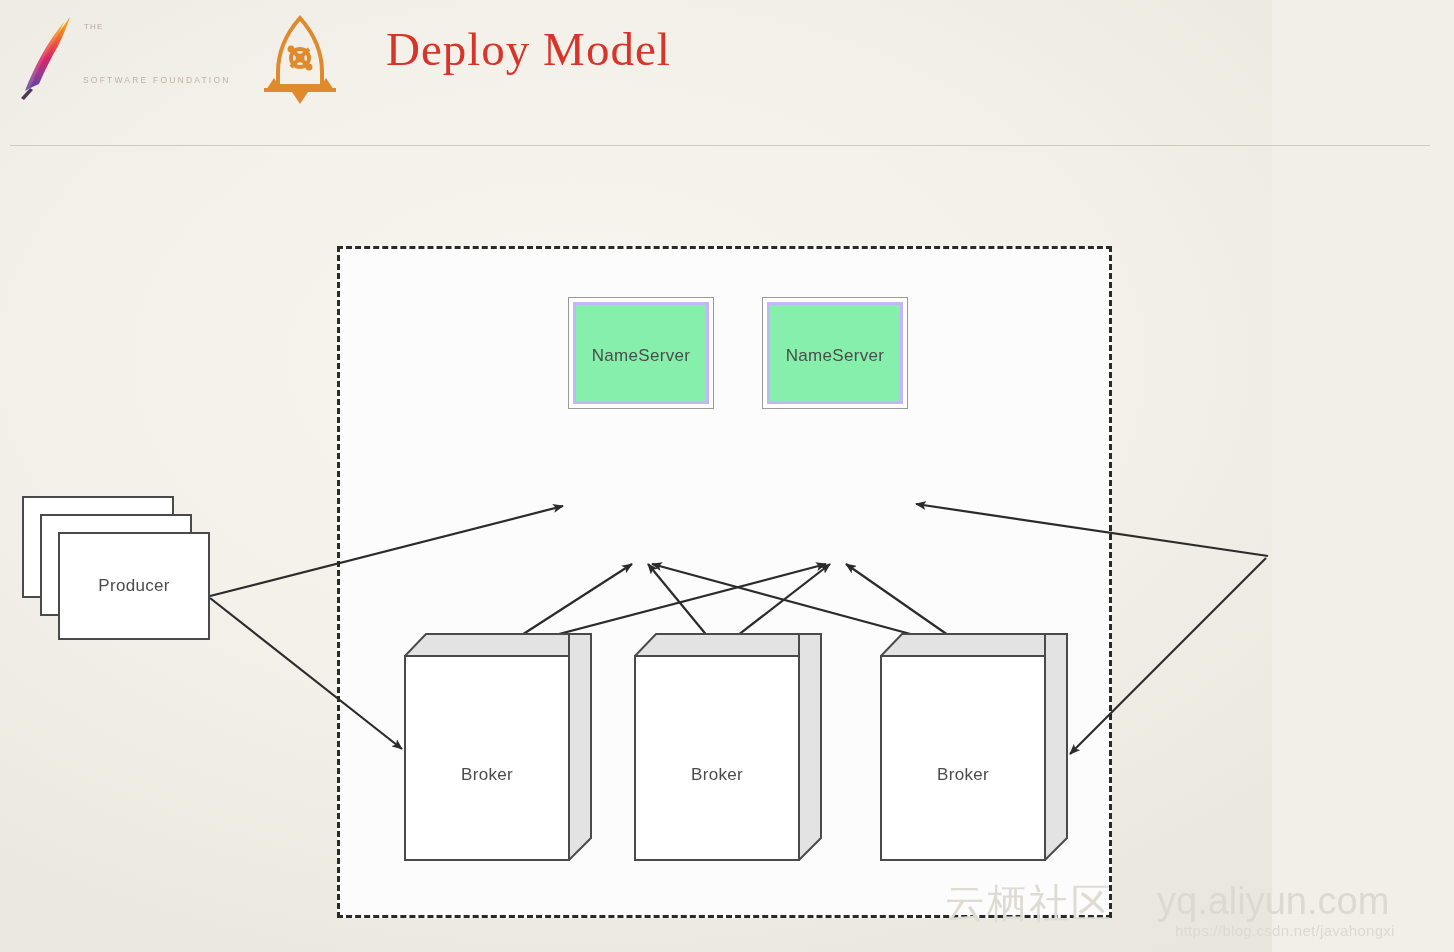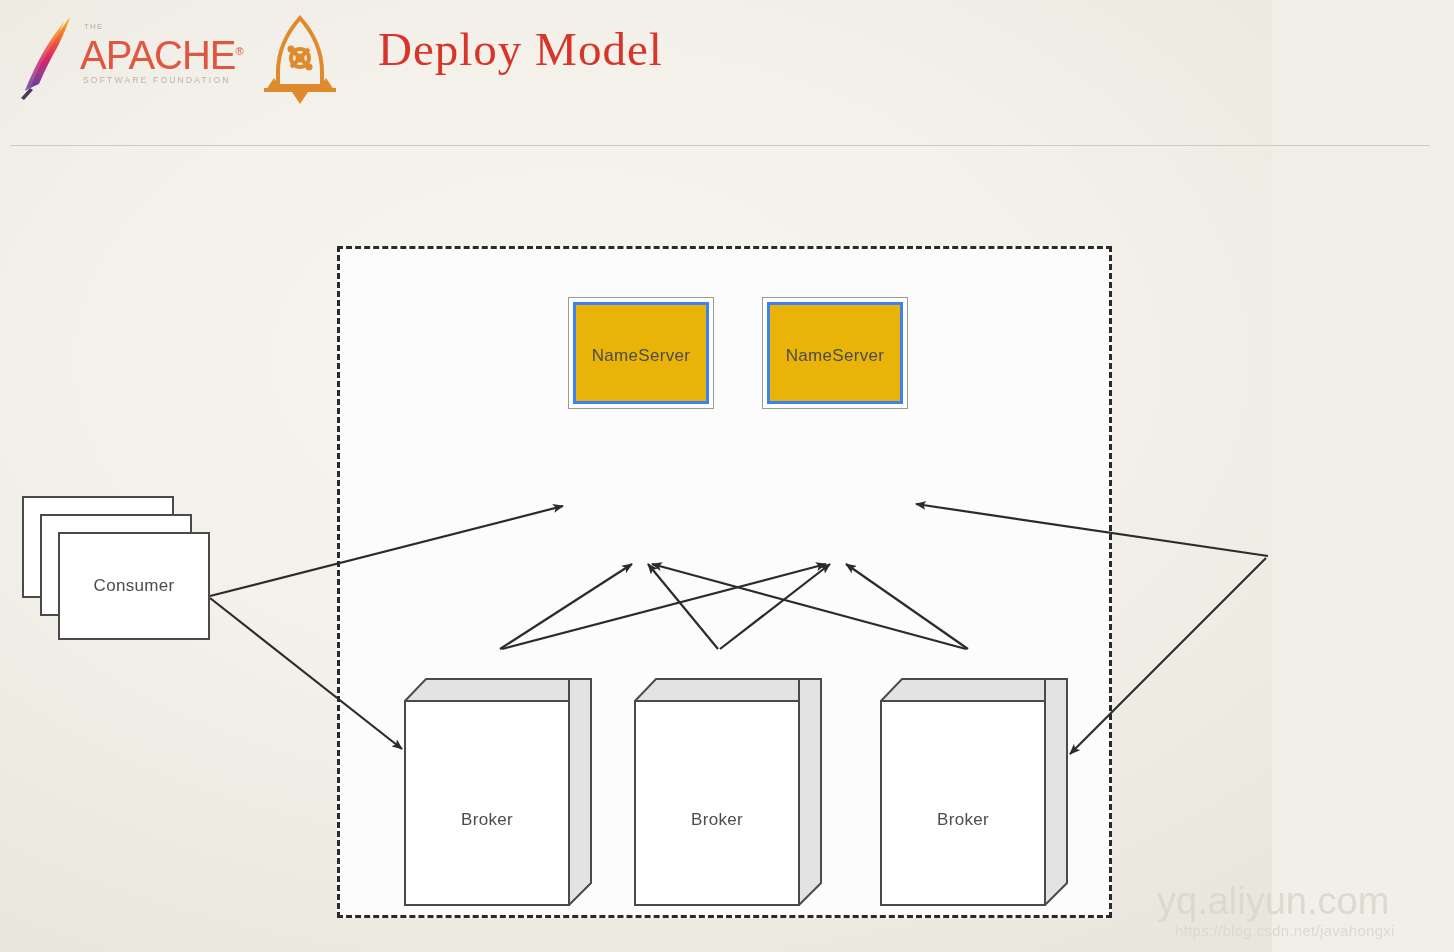--- a/index.html
+++ b/index.html
@@ -74,21 +74,21 @@
     color: #c2b0a6;
     font-family: Liberation Sans, sans-serif;
   }
   #rocket-logo {
     position: absolute;
     left: 252px; top: 12px;
     width: 96px; height: 92px;
   }
   #page-title {
     position: absolute;
-    left: 378px; top: 22px;
+    left: 386px; top: 22px;
     font-family: "Liberation Serif", serif;
     font-size: 47px;
     color: #d8352a;
     letter-spacing: 1px;
     white-space: nowrap;
   }
   #header-rule {
     position: absolute;
     left: 10px; top: 145px;
     width: 1420px; height: 1px;
@@ -134,32 +134,32 @@
   
   .nameserver {
     width: 146px; height: 112px;
     border: 1px solid #9a9a9a;
     background: #ffffff;
     box-sizing: border-box;
     padding: 4px;
   }
   .nameserver-inner {
     width: 100%; height: 100%;
-    border: 3px solid #3b82f6;
-    background: #eab308;
+    border: 3px solid #c4b5fd;
+    background: #86efac;
     box-sizing: border-box;
     position: relative;
   }
   .nameserver .node-label {
     top: 41px;
   }
 
   
   .broker {
-    width: 188px; height: 228px; margin-top: 45px;
+    width: 188px; height: 228px;
   }
   .broker-front {
     position: absolute;
     left: 0; top: 22px;
     width: 166px; height: 206px;
     background: #ffffff;
     border: 2px solid #4a4a4a;
     box-sizing: border-box;
   }
   .broker-top {
@@ -240,21 +240,20 @@
             <stop offset="82%" stop-color="#9b3a8f"></stop>
             <stop offset="100%" stop-color="#6b3f9e"></stop>
           </linearGradient>
         </defs>
         <path d="M52 3 C44 14 34 28 27 42 C20 55 15 66 12 74 L21 70 C26 58 33 44 40 32 C45 22 49 12 52 3 Z" fill="url(#featherGrad)"></path>
         <path d="M46 8 C36 20 26 36 19 50 C13 62 9 71 7 77 L14 73 C18 62 25 48 33 35 C39 25 43 15 46 8 Z" fill="url(#featherGrad)" opacity="0.85"></path>
         <path d="M12 74 L3 84 L6 86 L15 76 Z" fill="#4b3a57"></path>
       </svg>
       <div id="apache-wordmark">
         <span class="apache-the">THE</span>
-        <span class="apache-main"><span>APACHE</span><span class="apache-reg">®</span></span>
         <span class="apache-sub">SOFTWARE FOUNDATION</span>
       </div>
     </div>
 
     <svg id="rocket-logo" viewBox="0 0 96 92">
       <g fill="none" stroke="#e08a2e" stroke-width="4">
         <path d="M48 6 C32 24 26 44 26 60 L26 74 L70 74 L70 60 C70 44 64 24 48 6 Z"></path>
         <circle cx="48" cy="46" r="9"></circle>
         <path d="M39 37 L57 55 M57 37 L39 55"></path>
       </g>
@@ -347,24 +346,25 @@
         <polygon points="1,1 23,1 23,205 1,227" fill="#e3e3e3" stroke="#4a4a4a" stroke-width="2"></polygon>
       </svg>
       <div class="broker-front"></div>
       <span class="node-label">Broker</span>
     </div>
 
     <div class="stack" style="left:22px; top:350px; width:200px; height:160px;">
       <div class="stack-card" style="left:0px;  top:0px;  width:152px; height:102px;"></div>
       <div class="stack-card" style="left:18px; top:18px; width:152px; height:102px;"></div>
       <div class="stack-card" style="left:36px; top:36px; width:152px; height:108px;"></div>
-      <span class="node-label" style="left:36px; top:80px; width:152px; font-size:17px;">Consumer</span>
+      <span class="node-label" style="left:36px; top:80px; width:152px; font-size:17px;">Producer</span>
     </div>
 
 
   </div>
 
   <div id="watermark">
+    <span id="wm-cn">云栖社区</span>
     <span id="wm-domain">yq.aliyun.com</span>
     <span id="wm-url">https://blog.csdn.net/javahongxi</span>
   </div>
 
 </div>
 
 </body></html>

